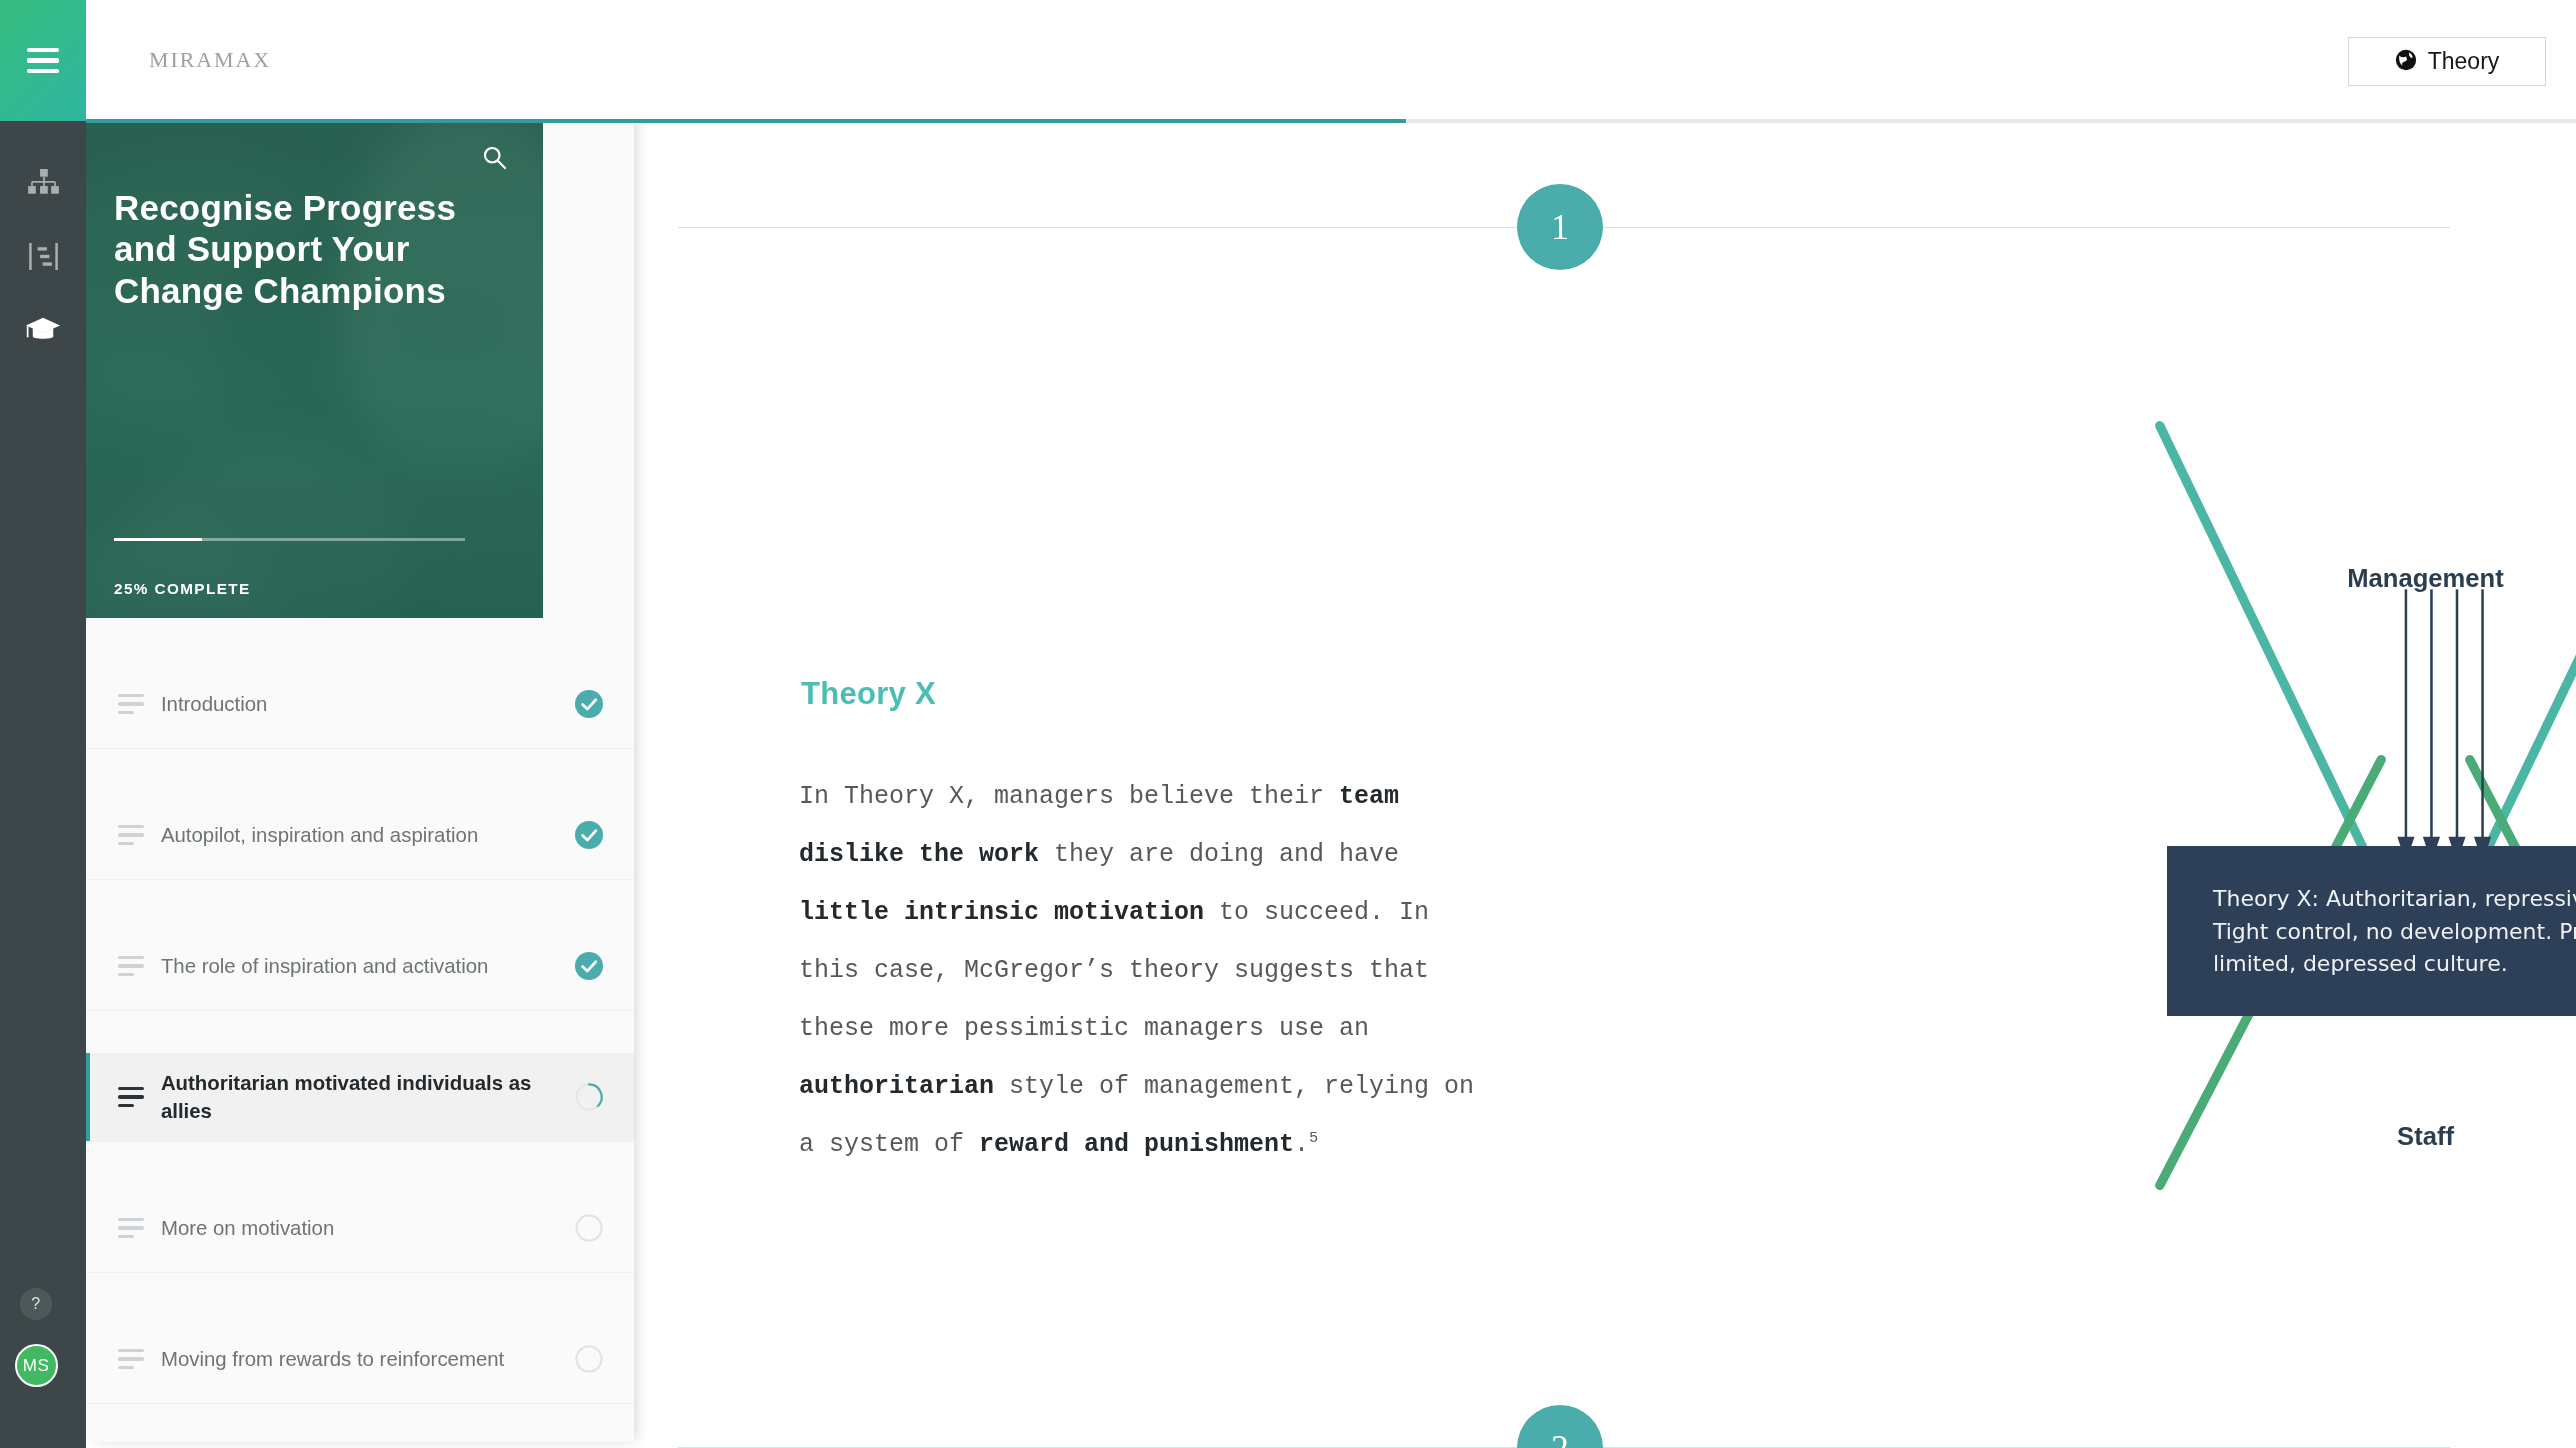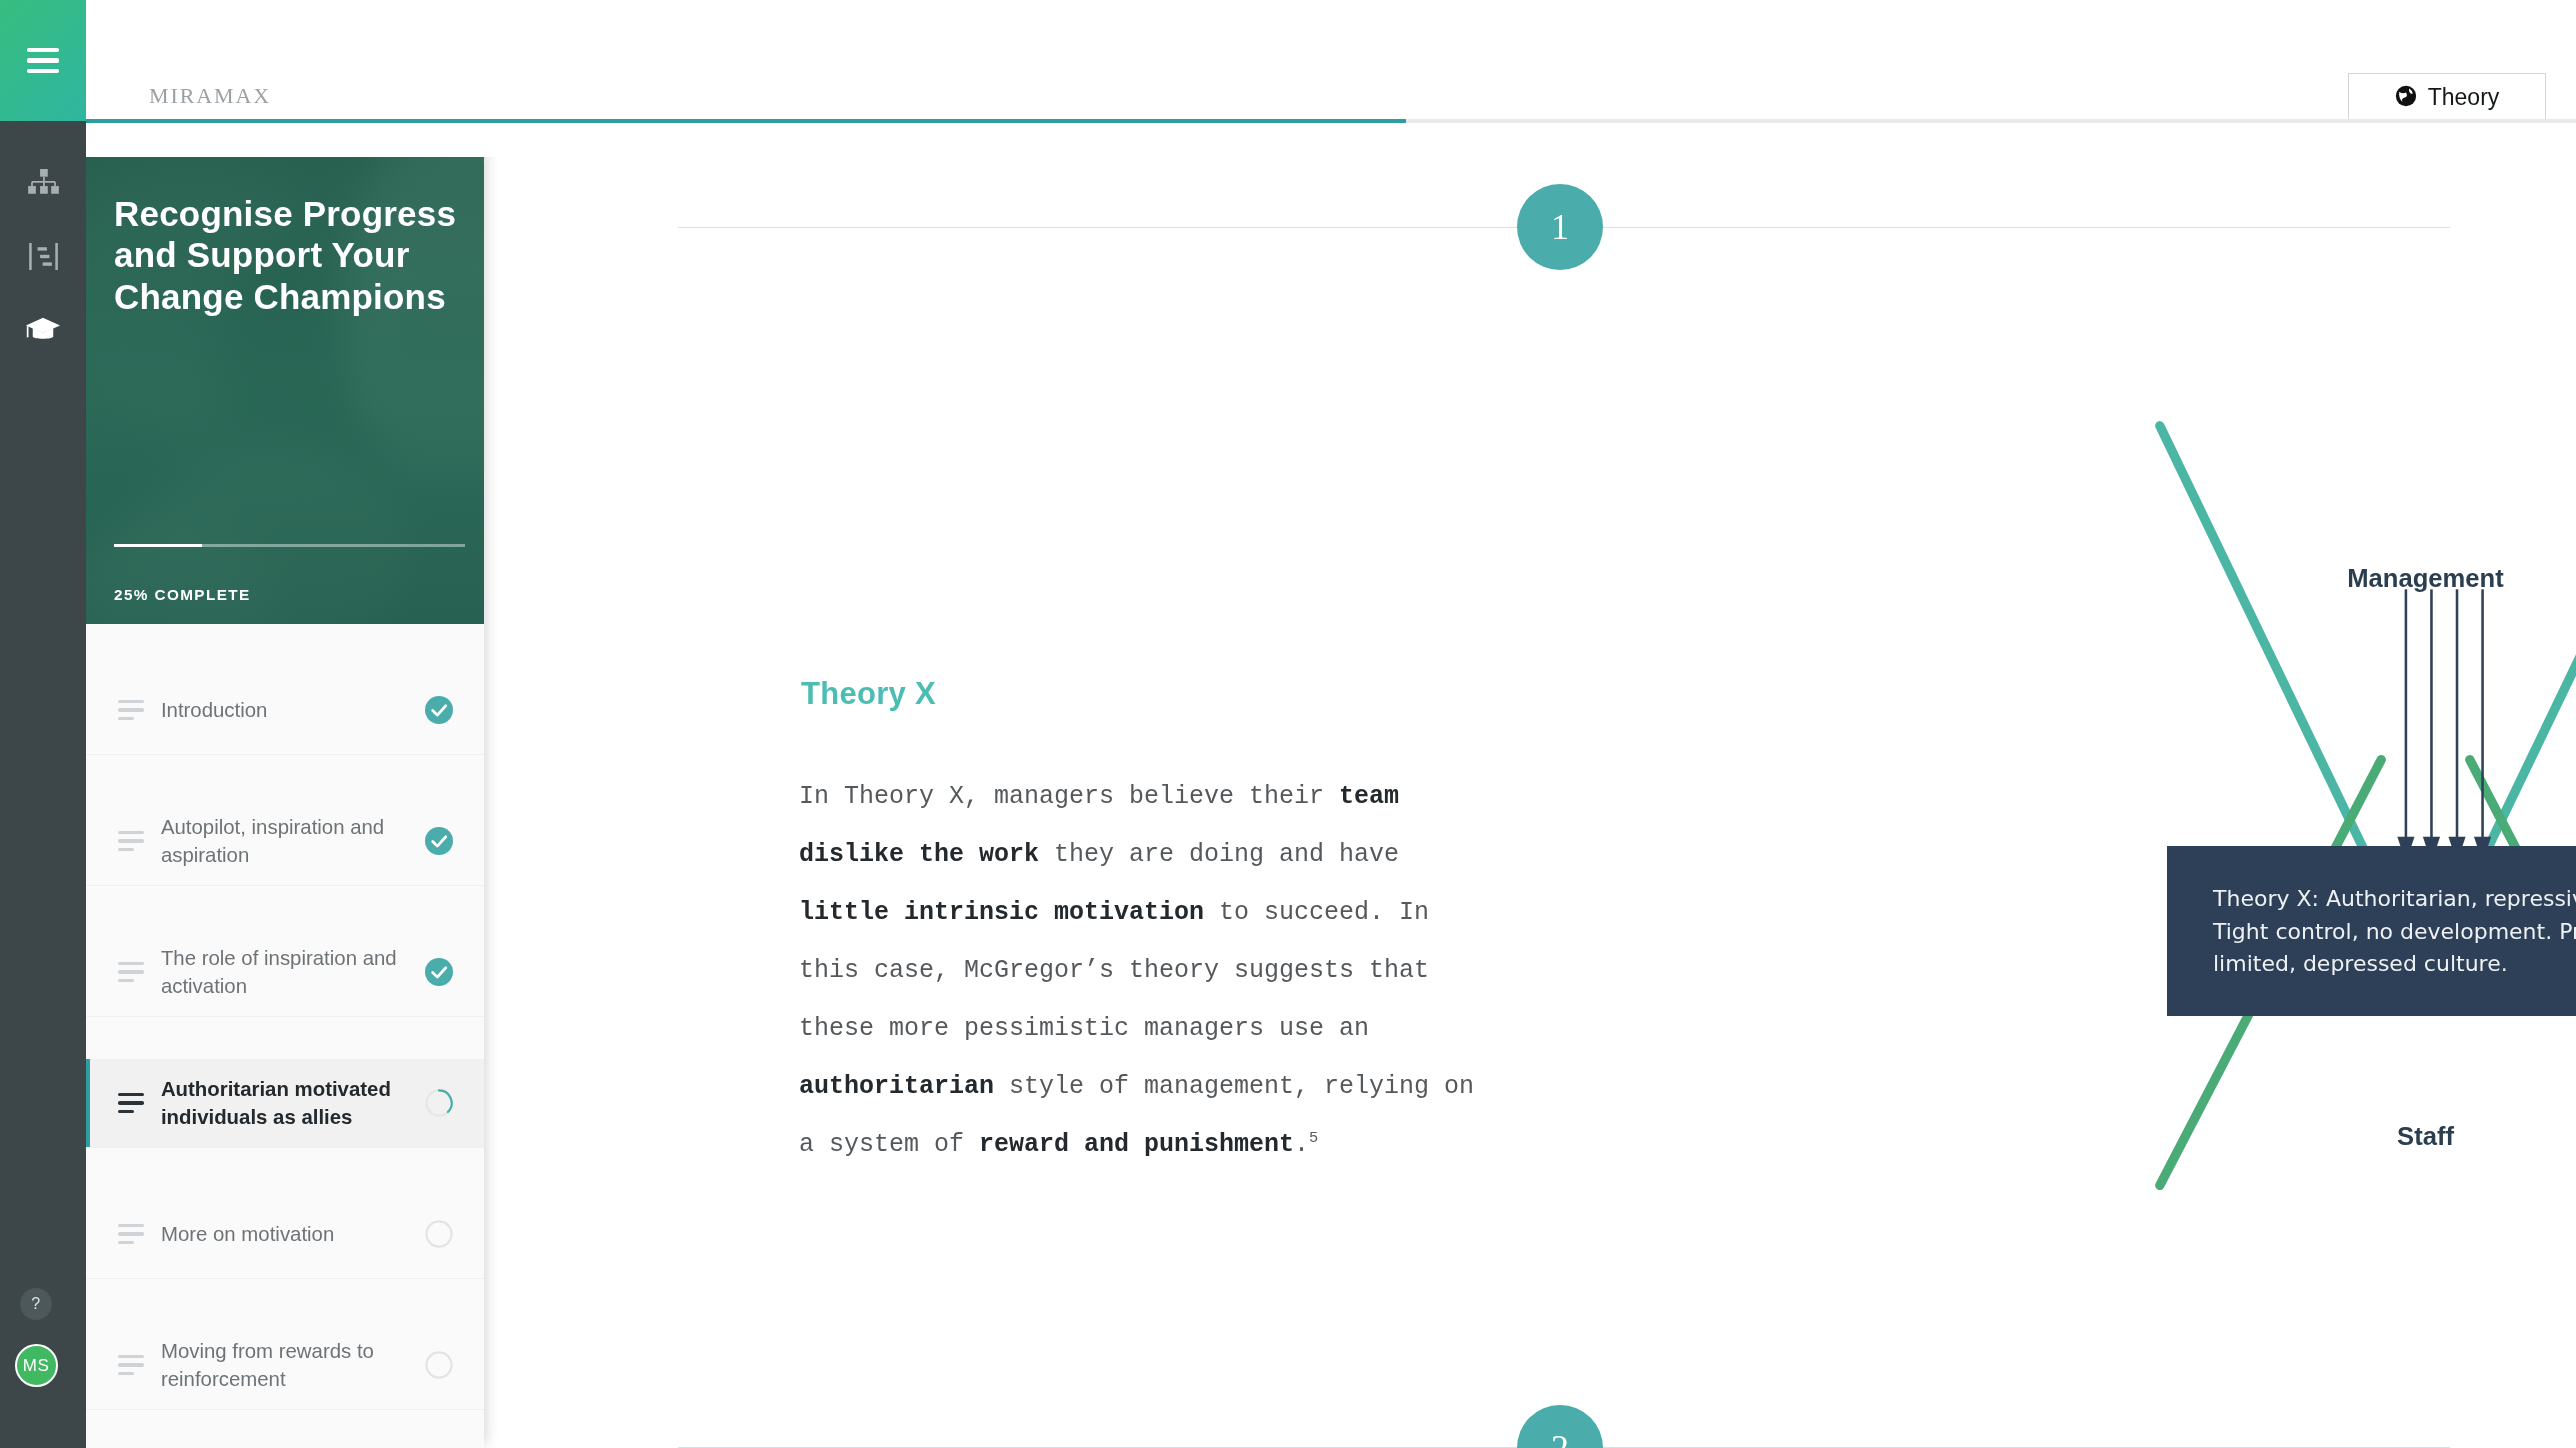--- a/index.html
+++ b/index.html
@@ -51,21 +51,21 @@
     width: 43px; height: 43px; border-radius: 50%;
     background: #41b862; border: 2.6px solid #fff;
     display: flex; align-items: center; justify-content: center;
     color: #fff; font-size: 17px; letter-spacing: 0.4px; cursor: pointer;
   }
 
   
   #topbar {
     position: absolute; left: 86px; top: 0;
     width: 2490px; height: 121px;
-    background: #ffffff; z-index: 30; margin-top: 36px;
+    background: #ffffff; z-index: 30;
   }
   #brand {
     position: absolute; left: 63px; top: 47px;
     font-family: "Liberation Serif", serif;
     font-size: 22px; letter-spacing: 1.9px; color: #9aa0a4;
   }
   #lang-button {
     position: absolute; right: 30px; top: 37px;
     width: 198px; height: 49px;
     border: 0.9px solid #d3d6d8; background: #fff;
@@ -79,22 +79,22 @@
     position: absolute; left: 86px; top: 119px;
     width: 2490px; height: 4.3px; background: #e7e9ea; z-index: 31;
   }
   #top-progress-fill {
     position: absolute; left: 0; top: 0; height: 4.3px;
     background: #2f9e9e; width: 53%;
   }
 
   
   #sidebar {
-    position: absolute; left: 86px; top: 121px;
-    width: 398px; height: 1327px;
+    position: absolute; left: 86px; top: 115px;
+    width: 548px; height: 1327px;
     background: #fafafa;
     box-shadow: 5.1px 0 13.6px -3.4px rgba(0,0,0,.18);
     overflow: hidden; z-index: 20;
   }
   #sidebar-hero {
     position: relative; width: 457px; height: 503px;
     overflow: hidden;
   }
   
   #hero-photo { position: absolute; inset: 0; background: #5c6a62; }

